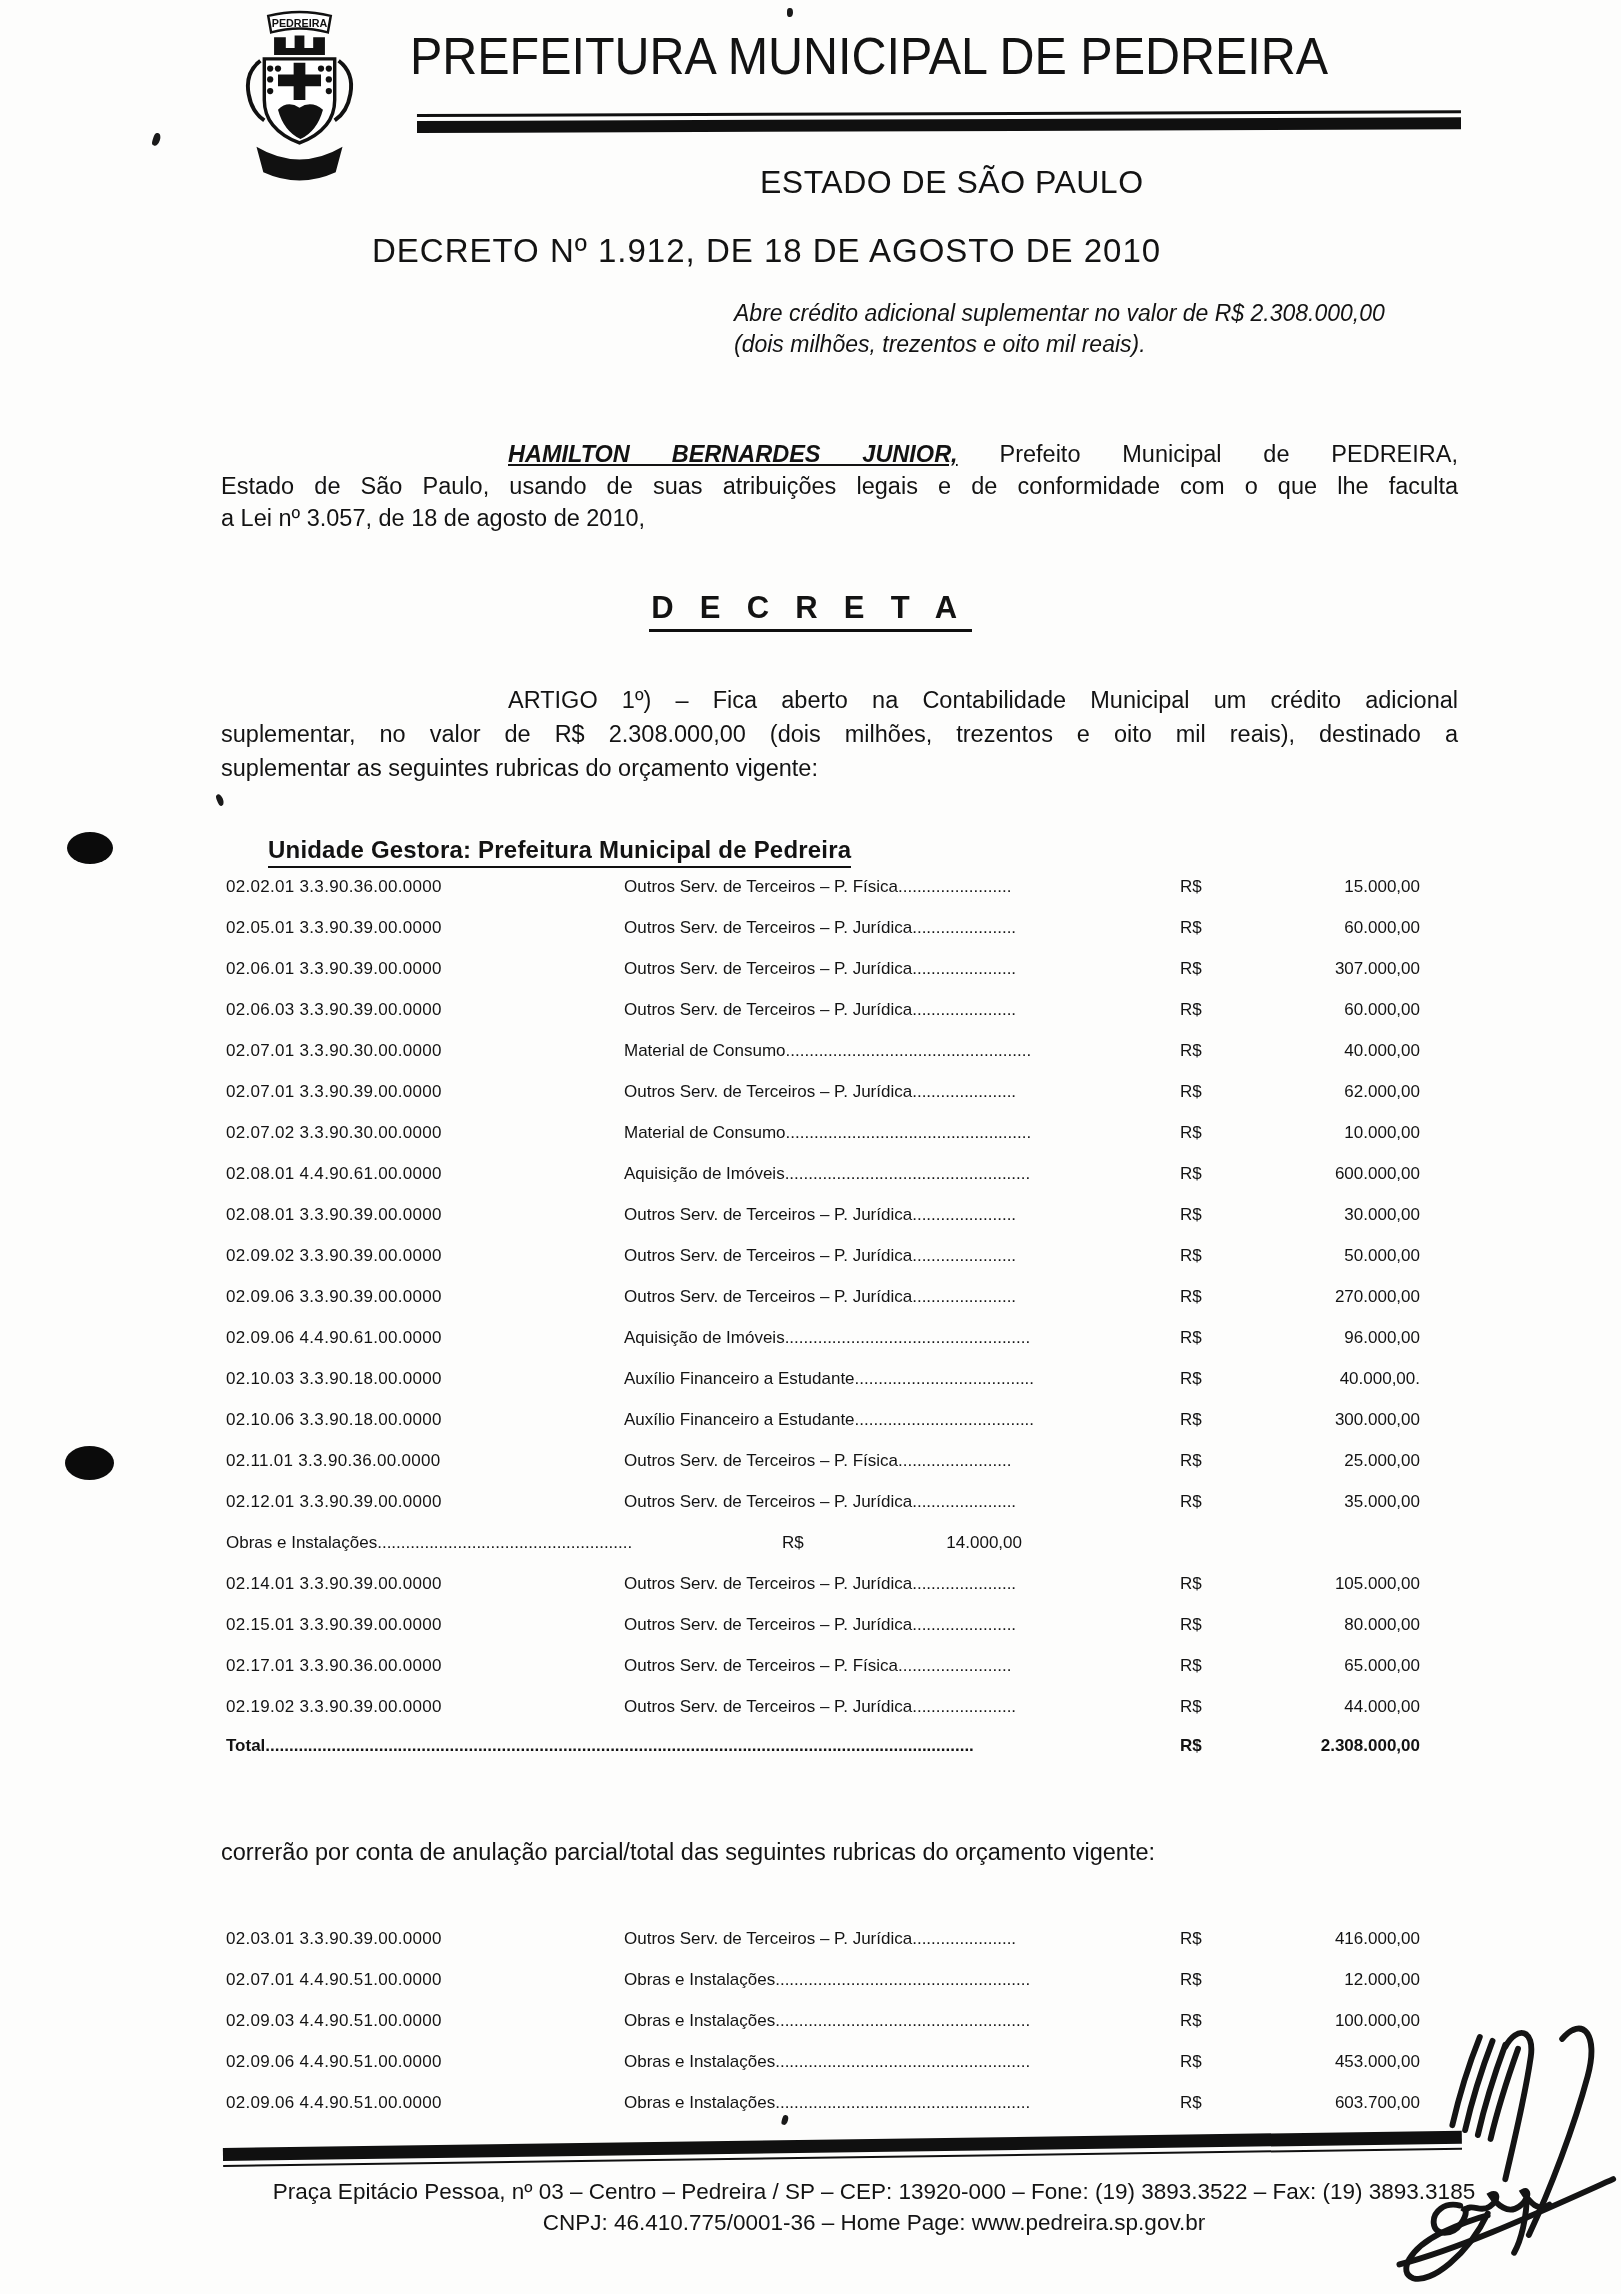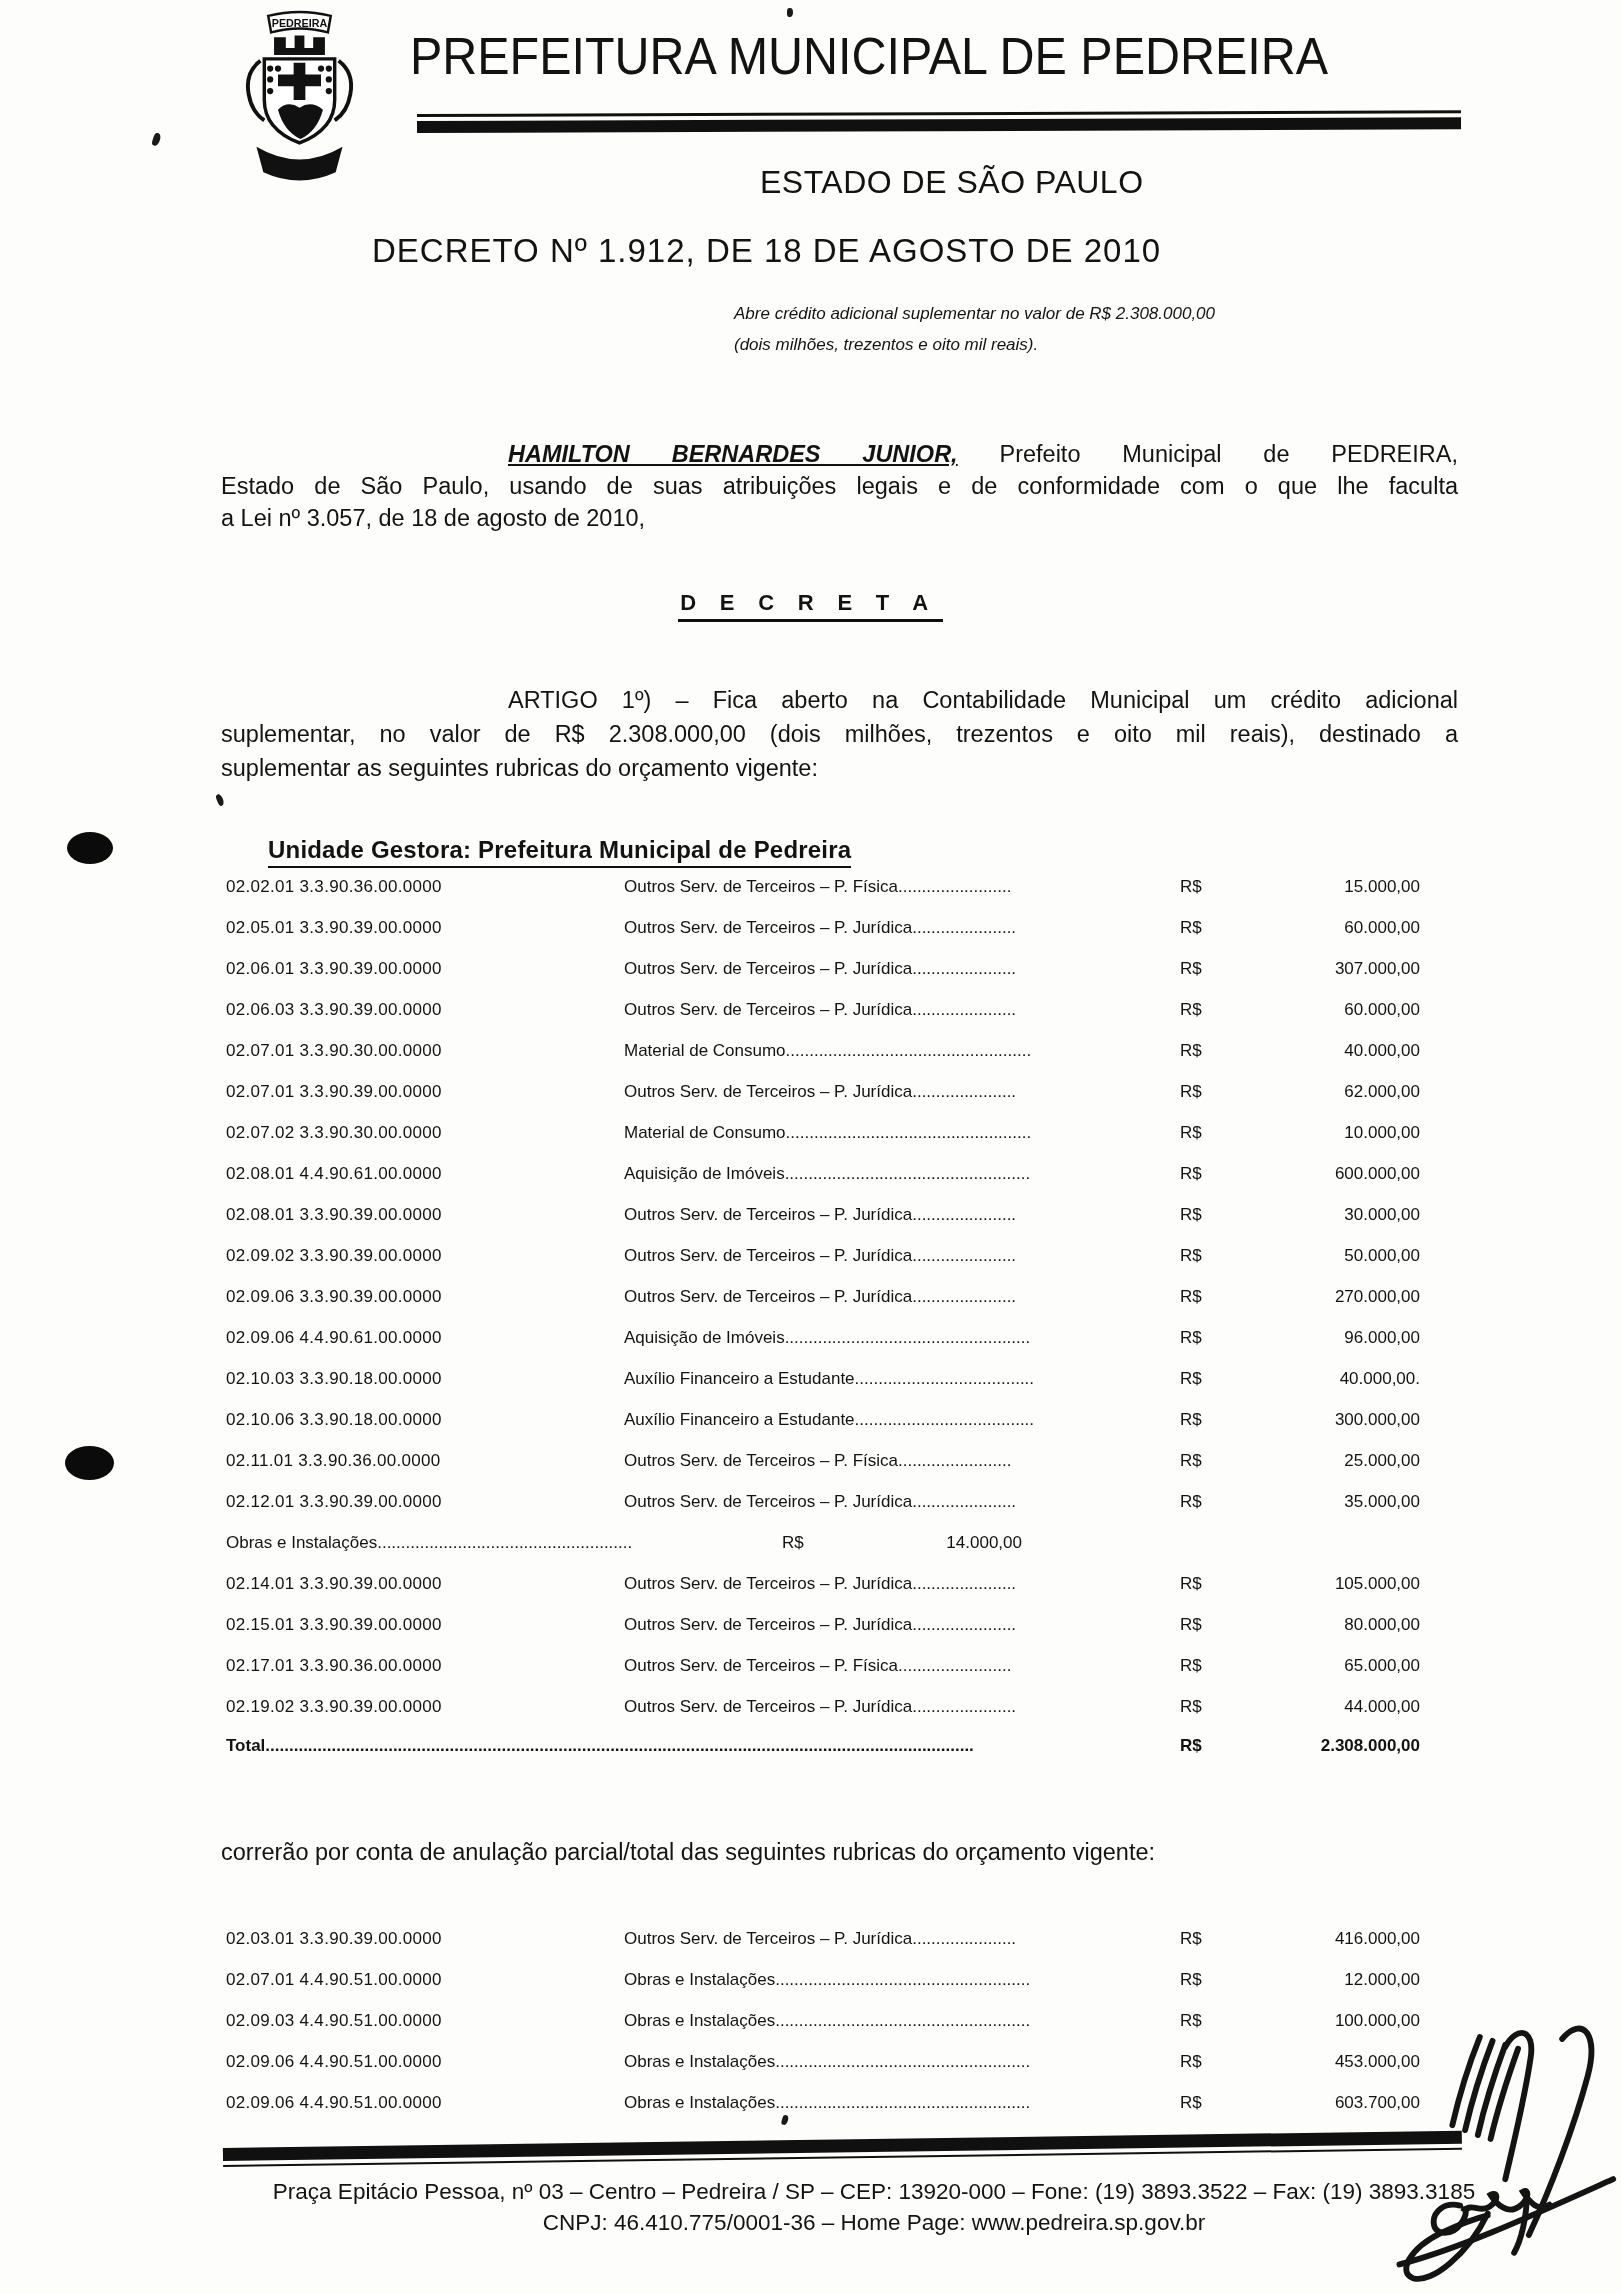--- a/index.html
+++ b/index.html
@@ -12,33 +12,33 @@
   .muni-title{
     left:410px;top:27.4px;font-size:51px;font-weight:400;white-space:nowrap;
     transform:scaleX(0.95);transform-origin:left top;letter-spacing:0px;
   }
   .head-rule{left:417px;top:114px;width:1044px;transform:rotate(-0.2deg);transform-origin:left center;}
   .head-rule .thin{height:2.9px;background:#101010;margin-bottom:3.9px;}
   .head-rule .thick{height:12.7px;background:#101010;}
   .estado{left:760px;top:138px;font-size:32px;font-weight:400;white-space:nowrap;letter-spacing:0.5px;margin-top:26px;}
   
   .decree-title{left:372px;top:232px;font-size:33px;font-weight:normal;white-space:nowrap;letter-spacing:1px;}
-  .summary{left:734px;top:298px;width:745px;font-size:17px;font-style:italic;line-height:31px;}
+  .summary{left:734px;top:298px;width:745px;font-size:23px;font-style:italic;line-height:31px;}
   
   .para{left:221px;width:1237px;font-size:23.5px;}
   .jline{text-align:justify;text-align-last:justify;}
   .lline{text-align:left;}
   .indent{display:inline-block;width:287px;}
   .b{font-weight:normal;}
   .bi{font-weight:bold;font-style:italic;text-decoration:underline;}
   .preamble{top:438px;line-height:32px;}
   .artigo1{top:683px;line-height:34px;}
   .artigo2{top:1835px;line-height:35px;}
   .decreta{left:0;top:590px;width:1621px;text-align:center;}
-  .decreta span{display:inline-block;font-size:22px;font-weight:bold;letter-spacing:8.8px;
+  .decreta span{display:inline-block;font-size:31px;font-weight:bold;letter-spacing:8.8px;
     border-bottom:3.4px solid #101010;padding:0 5.9px 2.9px 2px;}
   
   .tbl-heading{left:268px;top:836px;}
   .tbl-heading span{display:inline-block;font-size:24px;font-weight:bold;
     border-bottom:2.9px solid #101010;padding-bottom:2px;letter-spacing:0.2px;}
   .btable{left:226px;font-size:17px;}
   .btable1{top:866px;}
   .btable2{top:1918px;}
   .trow{display:flex;height:41px;line-height:41px;align-items:baseline;}
   .btable2 .trow{height:41px;line-height:41px;}

